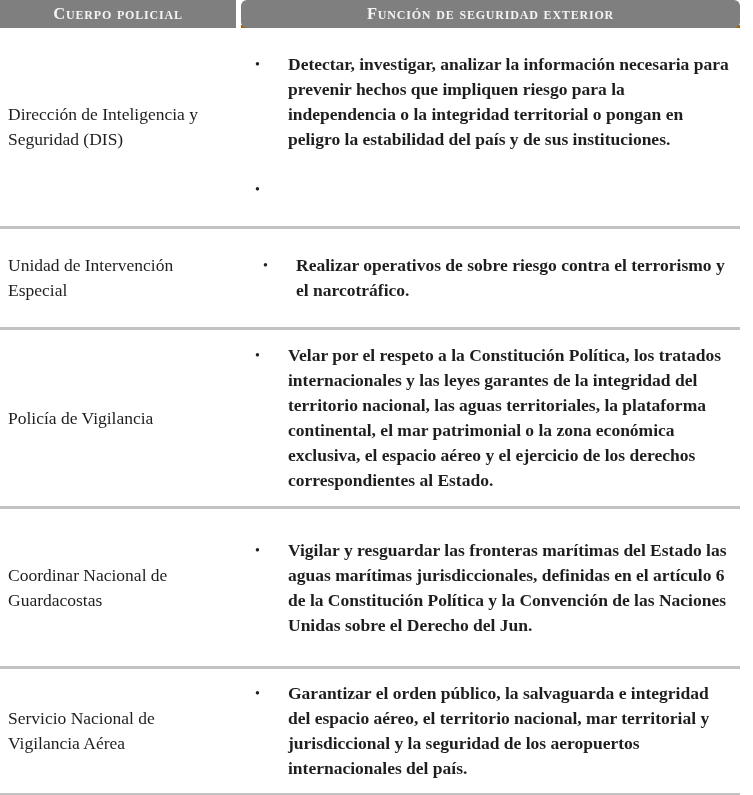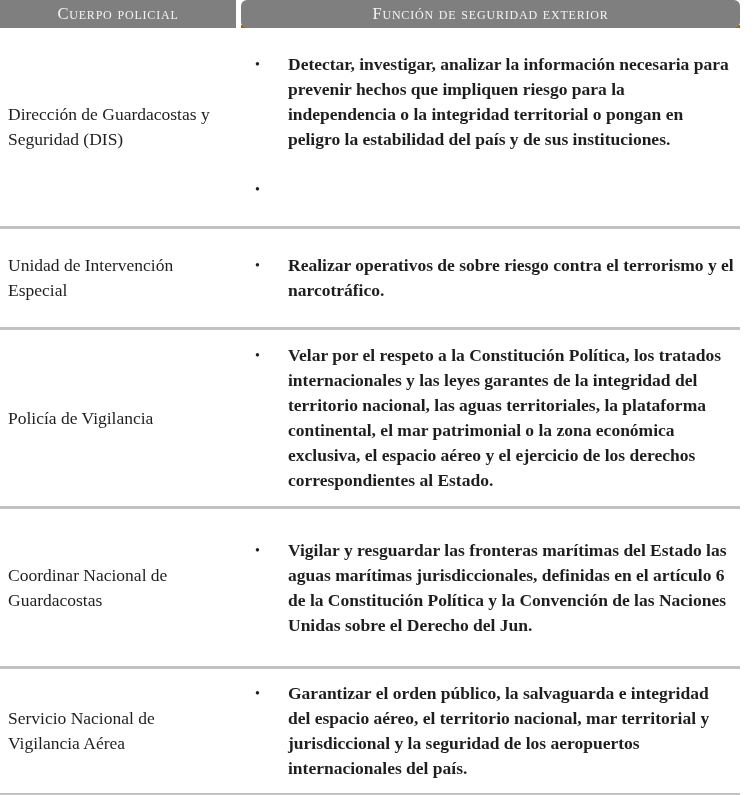--- a/index.html
+++ b/index.html
@@ -14,41 +14,42 @@
   body{
     width:753px;height:795px;overflow:hidden;
     font-family:"Liberation Serif","DejaVu Serif",serif;
     color:var(--body-text);
   }
   .table{width:740px;}
   
   .thead{
     display:flex;height:28px;
     border-bottom:3px solid #a16207;
+    font-weight:bold;
   }
   .th{
     background:var(--header-bg);
     color:var(--header-text);
     font-variant:small-caps;
     font-size:16.5px;
     letter-spacing:0.8px;
     display:flex;align-items:center;justify-content:center;
     height:28px;
   }
   .th-left{width:236px;}
   .th-gap{width:5px;background:var(--page-bg);height:28px;}
   .th-right{flex:1;border-radius:6px;}
   
   .row{
     display:flex;
     align-items:center;
     border-bottom:3px solid var(--divider);
   }
   #rows .row:nth-child(1){min-height:201px;}
-  #rows .row:nth-child(2){min-height:101px;}
+  #rows .row:nth-child(2){min-height:101px;gap:8px;}
   #rows .row:nth-child(3){min-height:179px;}
   #rows .row:nth-child(4){min-height:160px;}
   #rows .row:nth-child(5){min-height:115px;}
   .cell-left{
     width:237px;
     padding:10px 12px 10px 8px;
     font-size:17.5px;
     line-height:25px;
   }
   .cell-right{
@@ -74,21 +75,21 @@
     <div class="th th-left">
       <span>Cuerpo policial</span>
     </div>
     <div class="th-gap"></div>
     <div class="th th-right">
       <span>Función de seguridad exterior</span>
     </div>
   </div>
   <div id="rows">
   <div class="row">
-    <div class="cell-left">Dirección de Guardacostas y Seguridad (DIS)</div>
+    <div class="cell-left">Dirección de Inteligencia y Seguridad (DIS)</div>
     <div class="cell-right">
           <div class="func">
             <span class="bullet">•</span>
             <span class="func-text">Detectar, investigar, analizar la información necesaria para prevenir hechos que impliquen riesgo para la independencia o la integridad territorial o pongan en peligro la estabilidad del país y de sus instituciones.</span>
           </div>
           <div class="func">
             <span class="bullet">•</span>
           </div>
         </div>
   </div>

